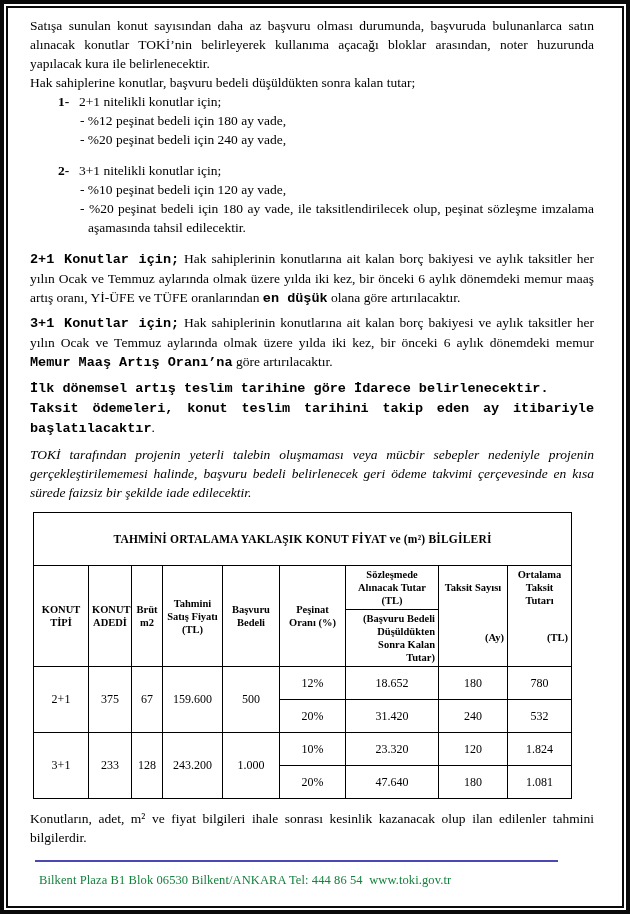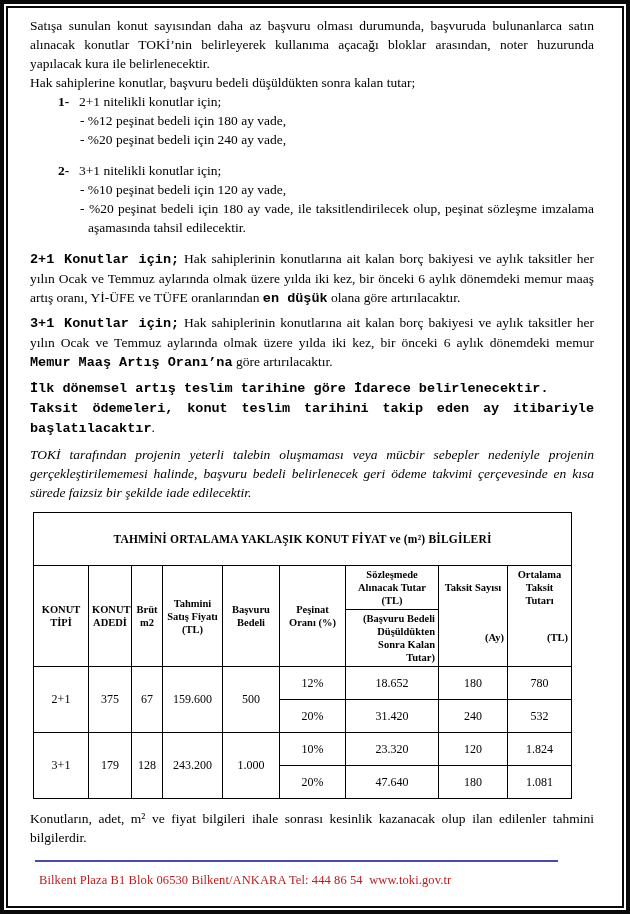--- a/index.html
+++ b/index.html
@@ -157,21 +157,21 @@
         <td>780</td>
       </tr>
       <tr class="data-row">
         <td>20%</td>
         <td>31.420</td>
         <td>240</td>
         <td>532</td>
       </tr>
       <tr class="data-row">
         <td rowspan="2">3+1</td>
-        <td rowspan="2">179</td>
+        <td rowspan="2">233</td>
         <td rowspan="2">128</td>
         <td rowspan="2">243.200</td>
         <td rowspan="2">1.000</td>
         <td>10%</td>
         <td>23.320</td>
         <td>120</td>
         <td>1.824</td>
       </tr>
       <tr class="data-row">
         <td>20%</td>
@@ -180,14 +180,14 @@
         <td>1.081</td>
       </tr>
     </tbody>
       </table>
 
     <p class="para after-table">Konutların,  adet, m² ve fiyat bilgileri ihale sonrası kesinlik kazanacak olup ilan edilenler tahmini bilgilerdir.</p>
 
   </div>
 
   <div class="footer-rule" style="border-top-color: rgb(75, 72, 180);"></div>
-  <div class="footer-text" style="color: #b91c1c;">Bilkent Plaza B1 Blok 06530 Bilkent/ANKARA Tel: 444 86 54  www.toki.gov.tr</div>
+  <div class="footer-text" style="color: #15803d;">Bilkent Plaza B1 Blok 06530 Bilkent/ANKARA Tel: 444 86 54  www.toki.gov.tr</div>
 </div>
 
 </body></html>

